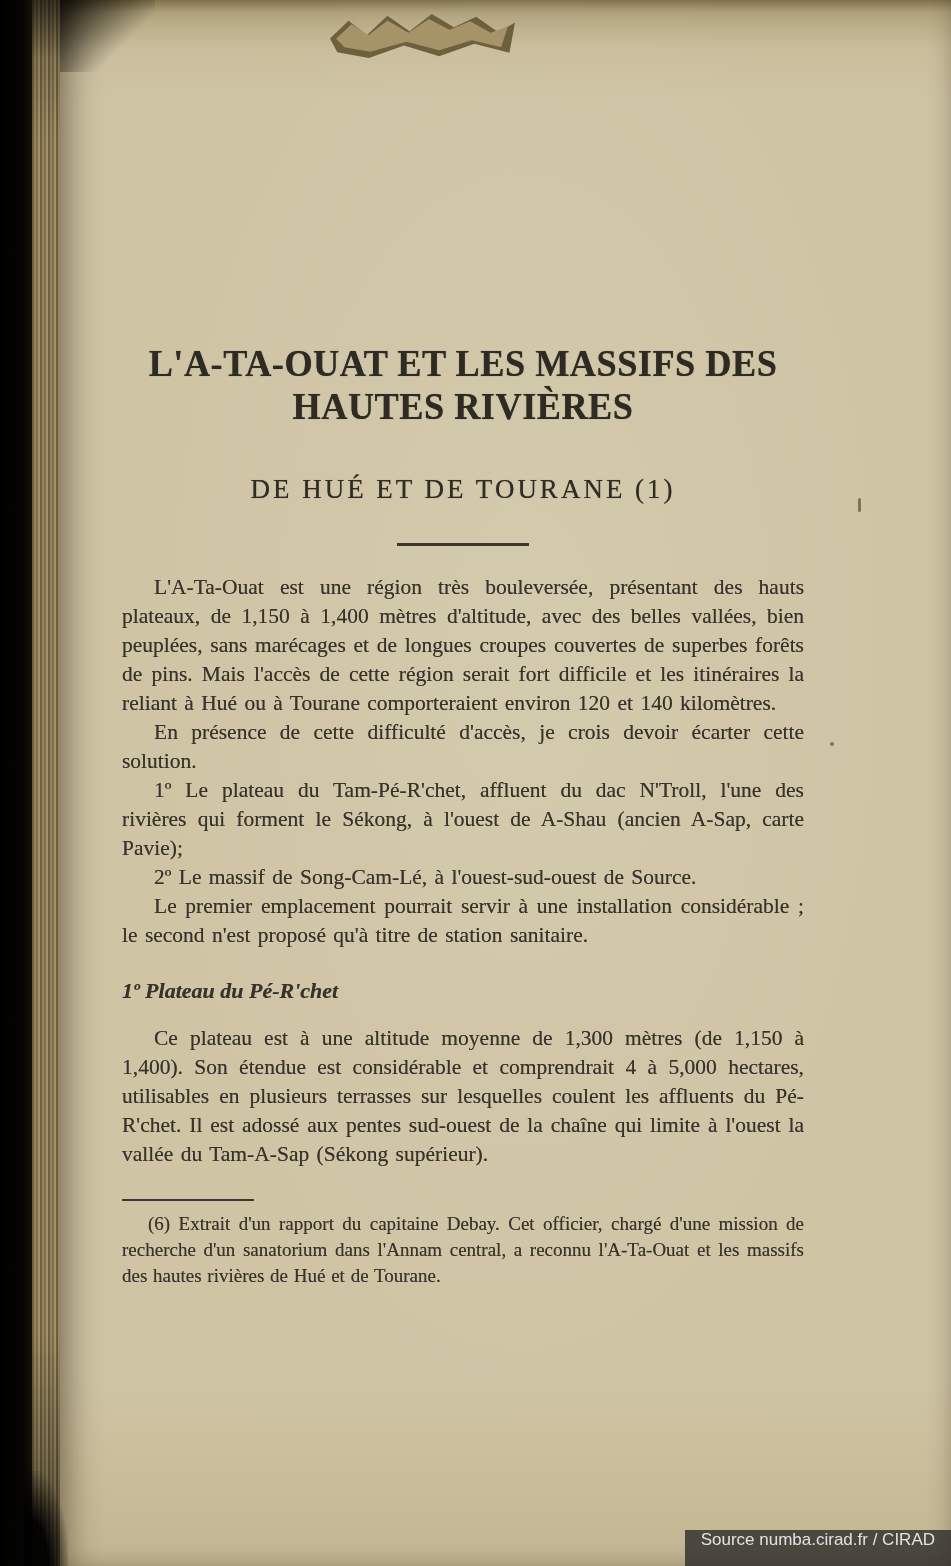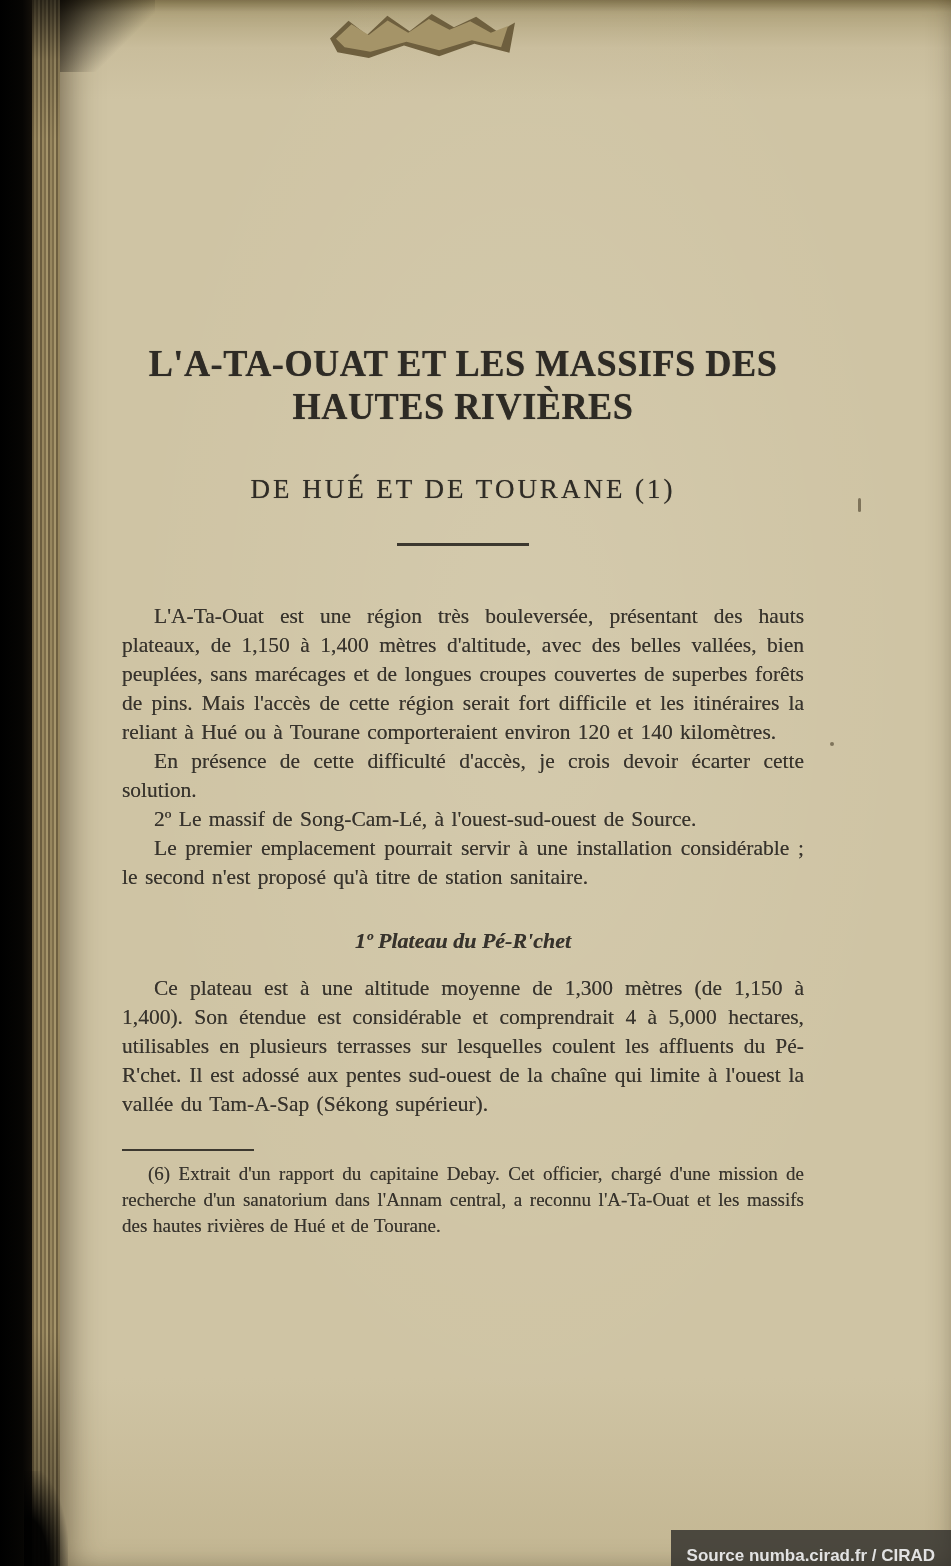--- a/index.html
+++ b/index.html
@@ -110,24 +110,23 @@
   }
   .body-text p {
     margin: 0;
     font-size: 21.5px;
     line-height: 29px;
     text-align: justify;
     text-indent: 32px;
     text-shadow: 0 0 0.6px rgba(55,51,44,0.65);
     word-spacing: 2px;
   }
-  .body-text { margin-top: 56px; }
+  .body-text { margin-top: 27px; }
   .section-heading {
-    margin: 36px 0 20px 0;
-    text-align: center;
+    margin: 28px 0 20px 0;
     font-size: 22px;
     font-style: italic;
     font-weight: 700;
     text-shadow: 0 0 0.6px rgba(55,51,44,0.65);
   }
   .footnote-rule {
     width: 132px;
     height: 0;
     border: none;
     border-top: 2px solid #3c382f;
@@ -147,27 +146,26 @@
     background: rgba(60,50,30,0.55);
     border-radius: 50%;
   }
   .speck-a { left: 858px; top: 498px; width: 3px; height: 14px; border-radius: 2px; }
   .speck-b { left: 830px; top: 742px; width: 4px; height: 4px; }
   .watermark {
     position: absolute;
     right: 0; bottom: 0;
     height: 36px;
     display: flex;
-    align-items: flex-end;
+    align-items: flex-start;
     padding: 0 16px;
     background: rgba(32,32,32,0.74);
     color: #e2e2e2;
     font-family: "Liberation Sans", sans-serif;
     font-size: 17px;
-    font-weight: bold;
   }
 </style>
 </head>
 <body>
 
 <div class="scan">
 
   <div class="binding"></div>
   <div class="page-edges"></div>
 
@@ -183,20 +181,21 @@
 
   <div class="content">
 
     <h1 class="doc-title">L'A-TA-OUAT ET LES MASSIFS DES HAUTES RIVIÈRES</h1>
     <h2 class="doc-subtitle">DE HUÉ ET DE TOURANE (1)</h2>
     <hr class="title-rule">
 
     <div class="body-text">
       <p>L'A-Ta-Ouat est une région très bouleversée, présentant des hauts plateaux, de 1,150 à 1,400 mètres d'altitude, avec des belles vallées, bien peuplées, sans marécages et de longues croupes couvertes de superbes forêts de pins. Mais l'accès de cette région serait fort difficile et les itinéraires la reliant à Hué ou à Tourane comporteraient environ 120 et 140 kilomètres.</p>
       <p>En présence de cette difficulté d'accès, je crois devoir écarter cette solution.</p>
+      <p>1º Le plateau du Tam-Pé-R'chet, affluent du dac N'Troll, l'une des rivières qui forment le Sékong, à l'ouest de A-Shau (ancien A-Sap, carte Pavie);</p>
       <p>2º Le massif de Song-Cam-Lé, à l'ouest-sud-ouest de Source.</p>
       <p>Le premier emplacement pourrait servir à une installation considérable ; le second n'est proposé qu'à titre de station sanitaire.</p>
     </div>
 
     <h3 class="section-heading">1º Plateau du Pé-R'chet</h3>
 
     <div class="body-text" style="margin-top:0;">
       <p>Ce plateau est à une altitude moyenne de 1,300 mètres (de 1,150 à 1,400). Son étendue est considérable et comprendrait 4 à 5,000 hectares, utilisables en plusieurs terrasses sur lesquelles coulent les affluents du Pé-R'chet. Il est adossé aux pentes sud-ouest de la chaîne qui limite à l'ouest la vallée du Tam-A-Sap (Sékong supérieur).</p>
     </div>
 

